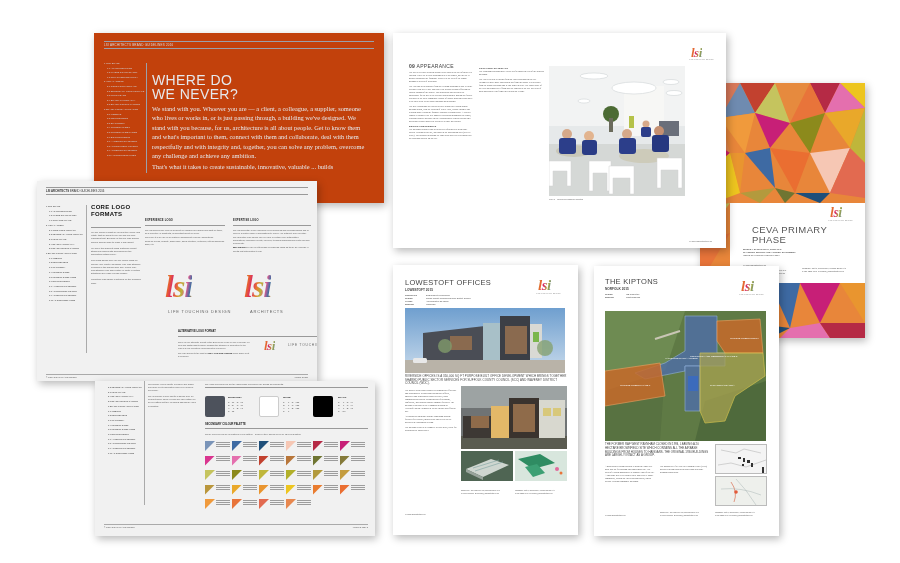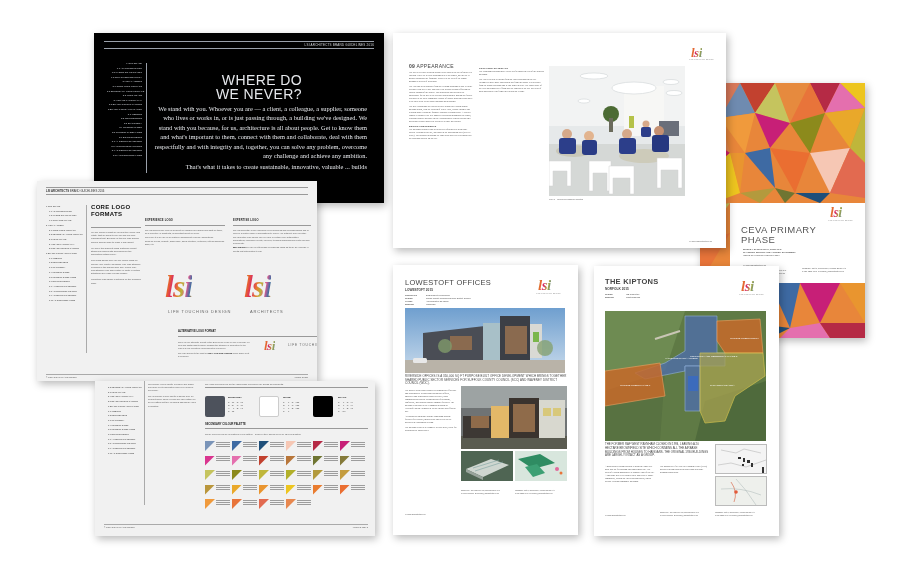--- a/index.html
+++ b/index.html
@@ -1,21 +1,21 @@
 <!DOCTYPE html>
 <html><head>
 <meta charset="utf-8">
 <style>
   * { box-sizing: border-box; margin: 0; padding: 0; }
   html, body { width: 900px; height: 563px; overflow: hidden; background: #ffffff; }
   body { position: relative; font-family: "Liberation Sans", sans-serif; color: #333; }
   .page { position: absolute; box-shadow: 2px 3px 8px rgba(0,0,0,0.28); overflow: hidden; }
 
   
-  #p-dark { left: 94px; top: 33px; width: 190px; height: 170px; background: #000000; width: 290px; text-align: right; }
+  #p-dark { left: 94px; top: 33px; width: 190px; height: 170px; background: #c2410c; width: 290px; }
   #p-dark .hdr { position:absolute; left:10px; top:8px; right:10px; font-size:3px; color:#d8dbe0; letter-spacing:.2px; border-top:0.5px solid #9aa0aa; border-bottom:0.5px solid #9aa0aa; padding:1px 0; }
   #p-dark .toc { position:absolute; left:10px; top:28px; width:38px; }
   #p-dark .toc div { font-size:2.3px; line-height:4.6px; color:#d0d3d9; white-space:nowrap; }
   #p-dark .toc .sub { padding-left:3px; }
   #p-dark .vline { position:absolute; left:52px; top:30px; width:0.5px; height:110px; background:#9aa0aa; }
   #p-dark h1 { position:absolute; left:58px; top:40px; font-family:"Liberation Sans",sans-serif; font-weight:normal; font-size:14px; line-height:14px; color:#e6e8ec; letter-spacing:.4px; width:150px; }
   #p-dark .body { position:absolute; left:58px; top:71px; width:215px; font-family:"Liberation Serif",serif; font-size:6.4px; line-height:9.4px; color:#e6e8ec; }
   #p-dark .body p { margin-bottom:2px; }
 
   
@@ -60,21 +60,21 @@
   .tri-grid { position:absolute; left:110px; top:60px; width:163px; display:grid; grid-template-columns: repeat(6, 27px); row-gap:4.5px; }
   .tri-cell { display:flex; align-items:center; gap:1px; height:10px; }
   .tri { width:10px; height:10px; clip-path: polygon(0 0, 100% 0, 0 100%); }
   .tri-txt { width:14px; height:9px; background: repeating-linear-gradient(to bottom, #888 0 0.6px, transparent 0.6px 2.2px); opacity:.8; }
   #p-colour .footer { position:absolute; left:9px; right:7px; bottom:8px; border-top:0.5px solid #aaa; font-size:2px; color:#555; padding-top:1px; display:flex; justify-content:space-between; }
 
   
   #p-cover { left: 700px; top: 83px; width: 165px; height: 255px; background:#e8863a; }
   #p-cover svg { position:absolute; left:0; top:0; }
   #p-cover .panel { position:absolute; left:30px; top:120px; width:135px; height:80px; background:#fff; }
-  #p-cover .panel h2 { position:absolute; left:11px; top:22px; font-size:9.5px; line-height:10px; font-weight:normal; color:#555; letter-spacing:.4px; }
+  #p-cover .panel h2 { position:absolute; left:22px; top:22px; font-size:9.5px; line-height:10px; font-weight:normal; color:#555; letter-spacing:.4px; }
   #p-cover .panel .sub { position:absolute; left:13px; top:45px; }
   #p-cover .panel .sub div { font-size:2.2px; line-height:3.2px; color:#444; font-weight:bold; letter-spacing:.1px; }
   #p-cover .panel .sub .it { font-weight:normal; font-style:italic; }
   #p-cover .panel .contact { position:absolute; left:13px; top:61px; font-size:2px; line-height:2.8px; color:#555; }
   #p-cover .panel .contact2 { position:absolute; left:72px; top:64px; font-size:2px; line-height:2.8px; color:#555; }
 
   
   #p-appear { left: 393px; top: 33px; width: 333px; height: 215px; background: #fff; }
   #p-appear h2 { position:absolute; left:16px; top:30px; font-size:5px; color:#444; font-weight:normal; letter-spacing:.3px; }
   #p-appear h2 b { font-weight:bold; }
@@ -97,21 +97,21 @@
   #p-river .lead { position:absolute; left:12px; top:110px; width:162px; font-size:2.9px; line-height:3.7px; color:#444; text-transform:uppercase; letter-spacing:.1px; }
   #p-river .body { position:absolute; left:12px; top:124px; width:52px; }
   #p-river .body p { font-family:"Liberation Serif",serif; font-size:2.2px; line-height:3px; color:#444; margin-bottom:2px; }
   #p-river .img2 { position:absolute; left:68px; top:121px; width:106px; height:63px; overflow:hidden; }
   #p-river .img3 { position:absolute; left:68px; top:186px; width:52px; height:30px; overflow:hidden; }
   #p-river .img4 { position:absolute; left:122px; top:186px; width:52px; height:30px; overflow:hidden; }
   .addr { position:absolute; font-size:1.8px; line-height:2.5px; color:#555; }
 
   
   #p-kip { left: 594px; top: 266px; width: 185px; height: 270px; background: #fff; }
-  #p-kip h2 { position:absolute; left:11px; top:11px; font-size:7.5px; font-weight:bold; color:#444; letter-spacing:.3px; }
+  #p-kip h2 { position:absolute; left:11px; top:11px; font-size:7.5px; font-weight:normal; color:#444; letter-spacing:.3px; }
   #p-kip .sub { position:absolute; left:11px; top:21px; font-size:3.2px; font-weight:bold; color:#444; }
   #p-kip .meta { position:absolute; left:11px; top:27px; }
   #p-kip .meta div { font-size:2.1px; line-height:3.1px; color:#444; display:flex; }
   #p-kip .meta span:first-child { width:21px; font-weight:bold; }
   #p-kip .map { position:absolute; left:11px; top:45px; width:161px; height:130px; overflow:hidden; background:#5a7045; }
   #p-kip .lead { position:absolute; left:11px; top:177px; width:106px; font-size:2.9px; line-height:3.8px; color:#444; text-transform:uppercase; }
   #p-kip .body { position:absolute; left:11px; top:199px; width:50px; }
   #p-kip .body2 { position:absolute; left:66px; top:199px; width:50px; }
   #p-kip p { font-family:"Liberation Serif",serif; font-size:2.2px; line-height:3px; color:#444; margin-bottom:2px; }
   #p-kip .sm1 { position:absolute; left:121px; top:178px; width:52px; height:30px; background:#f4f4f4; border:0.5px solid #bbb; overflow:hidden; }

